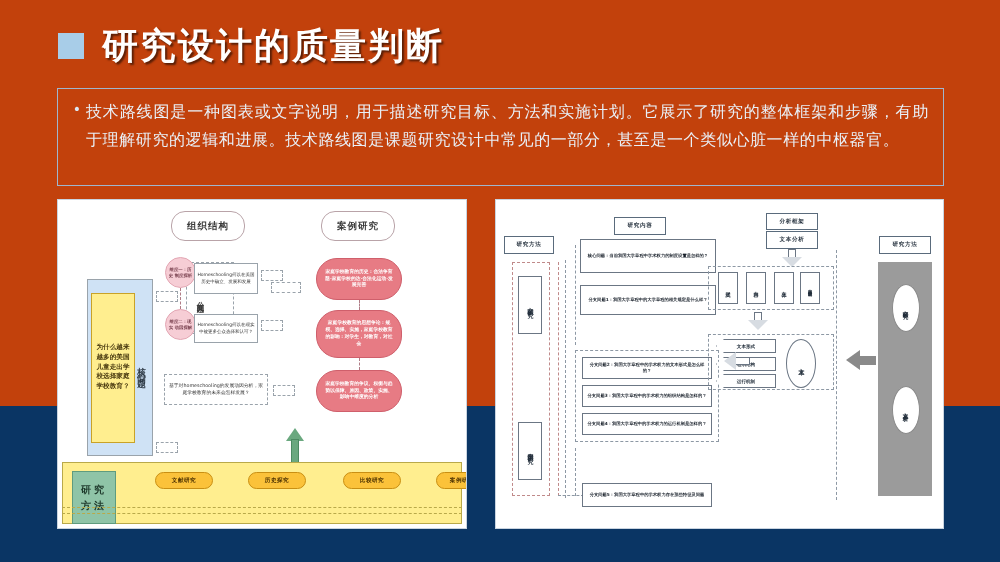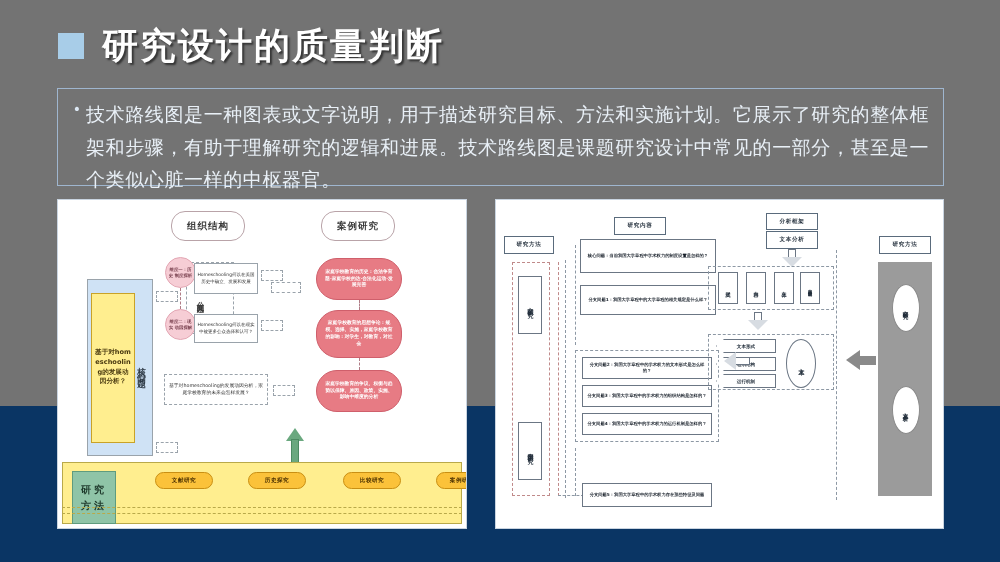--- a/index.html
+++ b/index.html
@@ -1,39 +1,39 @@
 <!DOCTYPE html>
 <html><head>
 <meta charset="utf-8">
 <style>
   html,body{margin:0;padding:0;}
   body{
     width:1000px;height:562px;overflow:hidden;
     background:#0a3564;
     font-family:"DejaVu Sans","Liberation Sans",sans-serif;
   }
-  .slide{position:relative;width:1000px;height:406px;background:#737373;}
+  .slide{position:relative;width:1000px;height:406px;background:#c2410c;}
 
   
   .title-row{position:absolute;left:58px;top:28px;display:flex;align-items:center;gap:18px;}
   .title-bullet{width:26px;height:26px;background:#a8cde8;flex:0 0 auto;}
   .title-text{
     color:#ffffff;font-size:36px;font-weight:bold;letter-spacing:2px;
     text-shadow:2px 2px 2px rgba(0,0,0,.55);line-height:1;white-space:nowrap;
   }
 
   
   .body-box{
     position:absolute;left:57px;top:88px;width:887px;height:98px;
     border:1px solid #9fb6cf;box-sizing:border-box;
     display:flex;align-items:flex-start;padding:9px 14px 0 10px;
   }
   .body-bullet{color:#dce8f4;font-size:14px;line-height:1.7;width:18px;flex:0 0 auto;text-align:center;}
   .body-text{
-    color:#e9f0f7;font-size:19px;line-height:1.72;letter-spacing:.6px;
+    color:#e9f0f7;font-size:16px;line-height:1.72;letter-spacing:.6px;
     text-align:justify;flex:1 1 auto;
   }
 
   
   .panel{position:absolute;background:#ffffff;border:1px solid #c9d4e0;box-sizing:border-box;overflow:hidden;}
   #panel-left{left:57px;top:199px;width:410px;height:330px;}
   #panel-right{left:495px;top:199px;width:449px;height:330px;}
 
   .cn{font-family:"DejaVu Sans","Liberation Sans",sans-serif;}
 
@@ -261,21 +261,21 @@
     <div class="body-text cn">技术路线图是一种图表或文字说明，用于描述研究目标、方法和实施计划。它展示了研究的整体框架和步骤，有助于理解研究的逻辑和进展。技术路线图是课题研究设计中常见的一部分，甚至是一个类似心脏一样的中枢器官。</div>
   </div>
 
   <div class="panel" id="panel-left">
 
     <div class="l-head cn" id="lh-q">组织结构</div>
     <div class="l-head cn" id="lh-f">案例研究</div>
 
     <div class="core-outer">
       <div class="core-inner">
-        <span class="cn">基于对homeschooling的发展动因分析？</span>
+        <span class="cn">为什么越来越多的美国儿童走出学校选择家庭学校教育？</span>
       </div>
     </div>
     <div class="core-label cn">核心问题</div>
 
     <div class="branch-group"></div>
     <div class="branch-label cn">分支问题</div>
 
     <div class="pink-circle" id="pc1">
       <span class="cn">维度一：历史
 制度探析</span>

